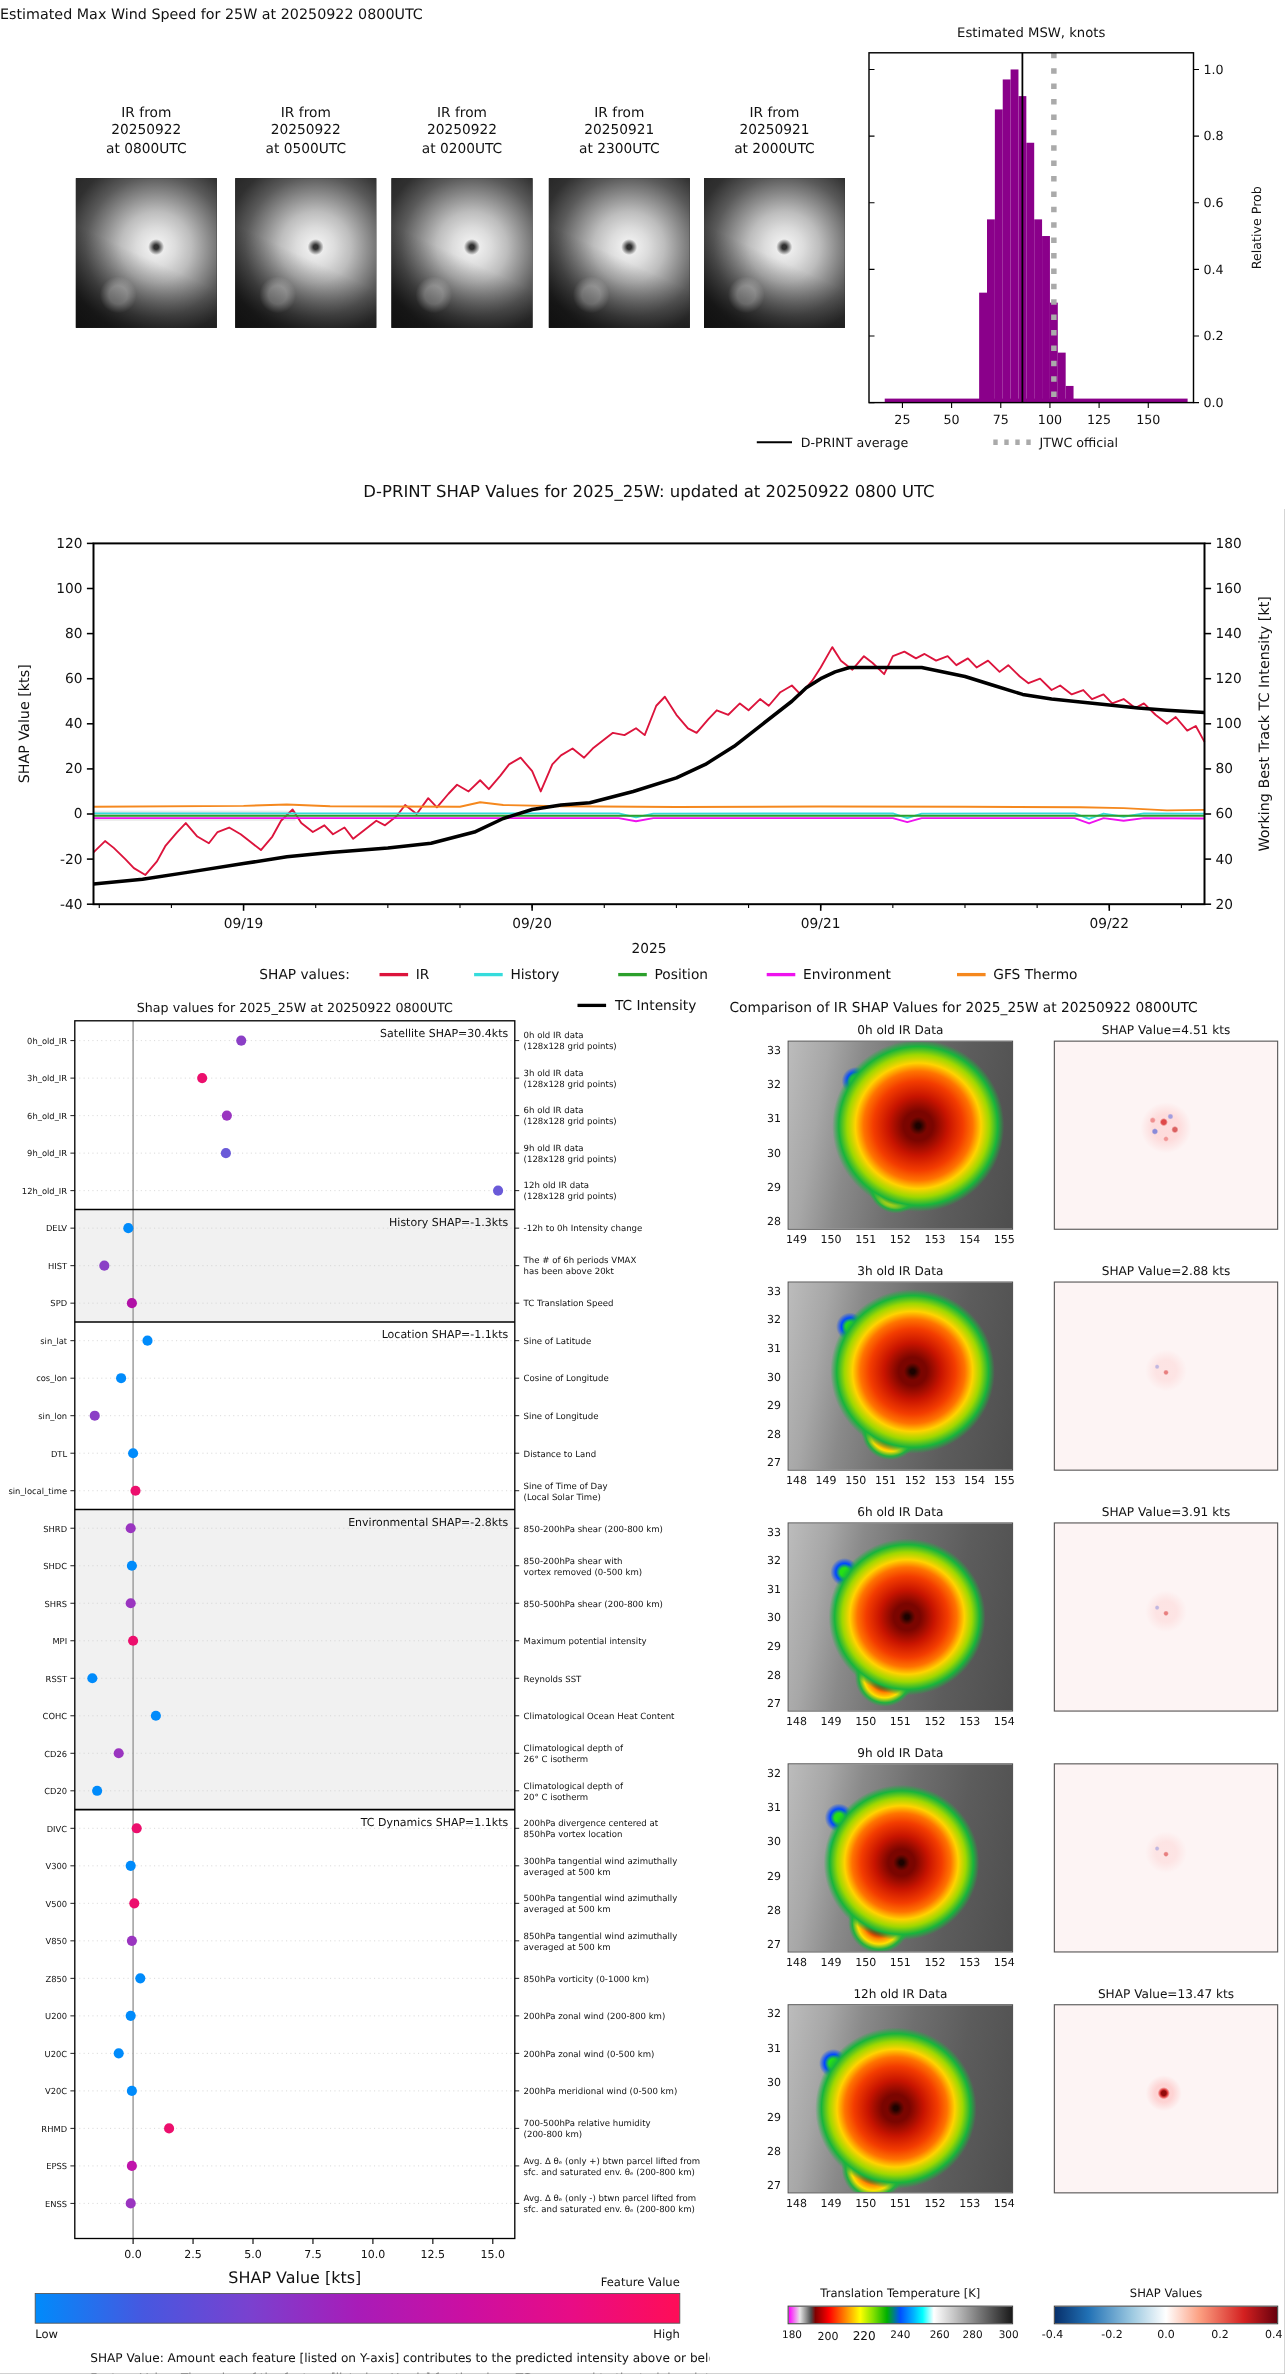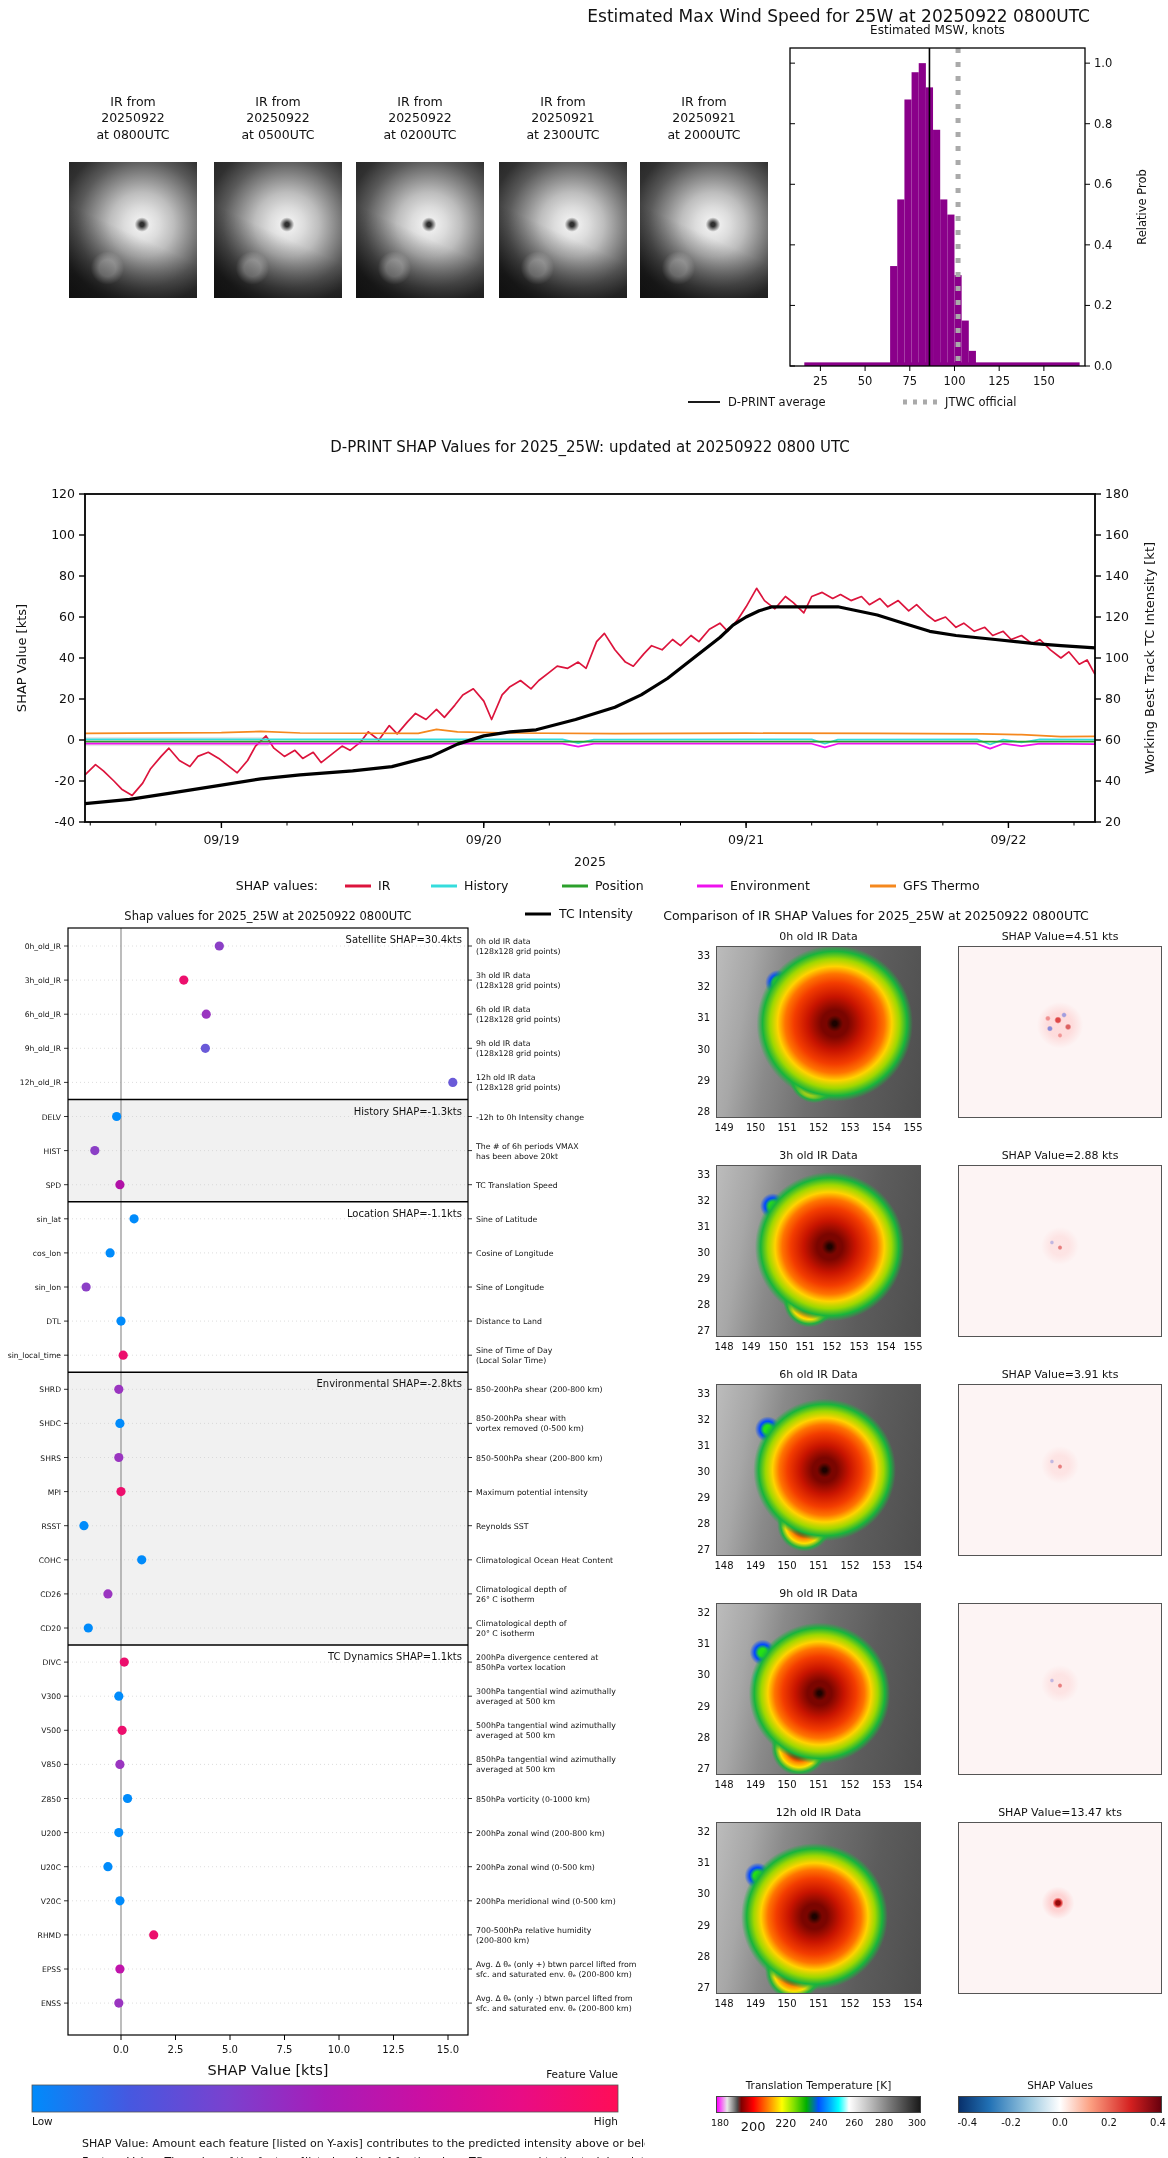--- a/index.html
+++ b/index.html
@@ -1,20 +1,20 @@
 <!DOCTYPE html>
 <html><head>
 <meta charset="utf-8">
 <style>
   html,body{margin:0;padding:0;background:#888;}
   .canvas{position:relative;width:1168px;height:2158px;background:#ffffff;
           font-family:"DejaVu Sans","Liberation Sans",sans-serif;color:#111;overflow:hidden;}
   .abs{position:absolute;}
   svg text{font-family:"DejaVu Sans","Liberation Sans",sans-serif;fill:#111;}
-  .page-title{top:6px;left:0;width:1090px;font-size:17px;text-align:right;color:#111;}
+  .page-title{top:6px;left:0;width:1090px;font-size:13px;text-align:left;color:#111;}
   .thumb-label{top:94px;width:128px;font-size:12.5px;line-height:1.3;text-align:center;}
   .thumb{top:162px;width:128px;height:136px;background:#222;}
   .thumb-inner{position:absolute;inset:0;
      background:
        radial-gradient(circle at 57% 46%, #303030 0 2%, #ececec 7%, #dcdcdc 17%, #bdbdbd 31%, #909090 45%, #5a5a5a 62%, #303030 80%, #232323 100%),
        #1d1d1d;}
   .thumb-swirl{position:absolute;inset:0;background:linear-gradient(205deg, rgba(0,0,0,0) 52%, rgba(0,0,0,.55) 88%),
        radial-gradient(circle at 30% 78%, rgba(255,255,255,.55) 0 6%, rgba(255,255,255,0) 12%);}
   .cmp-title{top:8px;left:0;width:584px;font-size:12.5px;text-align:center;}
   .panel-title{position:absolute;font-size:11px;text-align:center;white-space:nowrap;}
@@ -566,27 +566,27 @@
       <div class="ticklab" style="left: 125px; top: 1098px; width: 30px; text-align: center;">148</div>
       <div class="ticklab" style="left: 156.5px; top: 1098px; width: 30px; text-align: center;">149</div>
       <div class="ticklab" style="left: 188px; top: 1098px; width: 30px; text-align: center;">150</div>
       <div class="ticklab" style="left: 219.5px; top: 1098px; width: 30px; text-align: center;">151</div>
       <div class="ticklab" style="left: 251px; top: 1098px; width: 30px; text-align: center;">152</div>
       <div class="ticklab" style="left: 282.5px; top: 1098px; width: 30px; text-align: center;">153</div>
       <div class="ticklab" style="left: 314px; top: 1098px; width: 30px; text-align: center;">154</div>
       <div class="cbar-title" style="left: 132px; top: 1179px; width: 205px;">Translation Temperature [K]</div>
       <div class="cbar" style="left: 132px; top: 1196px; width: 205px; height: 17px; background: linear-gradient(90deg, rgb(255, 0, 255) 0%, rgb(230, 230, 230) 5%, rgb(140, 140, 140) 8%, rgb(77, 77, 77) 10%, rgb(128, 0, 0) 12%, rgb(255, 0, 0) 18%, rgb(255, 127, 0) 25%, rgb(255, 255, 0) 32%, rgb(128, 224, 0) 38%, rgb(0, 176, 0) 44%, rgb(0, 80, 255) 50%, rgb(0, 180, 255) 56%, rgb(0, 255, 255) 60%, rgb(255, 255, 255) 65%, rgb(191, 191, 191) 75%, rgb(122, 122, 122) 85%, rgb(26, 26, 26) 100%);"></div>
       <div class="ticklab" style="left: 124px; top: 1217px; width: 24px; text-align: center; font-size: 9.5px;">180</div>
-      <div class="ticklab" style="left: 156.833px; top: 1219px; width: 24px; text-align: center; font-size: 13px;">200</div>
+      <div class="ticklab" style="left: 156.833px; top: 1219px; width: 24px; text-align: center; font-size: 10px;">200</div>
       <div class="ticklab" style="left: 189.667px; top: 1217px; width: 24px; text-align: center; font-size: 11px;">220</div>
       <div class="ticklab" style="left: 222.5px; top: 1217px; width: 24px; text-align: center; font-size: 9.5px;">240</div>
       <div class="ticklab" style="left: 255.333px; top: 1217px; width: 24px; text-align: right; font-size: 9.5px;">260</div>
       <div class="ticklab" style="left: 288.167px; top: 1217px; width: 24px; text-align: center; font-size: 9.5px;">280</div>
       <div class="ticklab" style="left: 321px; top: 1217px; width: 24px; text-align: center; font-size: 9.5px;">300</div>
       <div class="cbar-title" style="left: 374px; top: 1179px; width: 204px;">SHAP Values</div>
       <div class="cbar" style="left: 374px; top: 1196px; width: 204px; height: 17px; background: linear-gradient(90deg, rgb(8, 48, 107) 0%, rgb(33, 113, 181) 15%, rgb(158, 202, 225) 35%, rgb(255, 255, 255) 50%, rgb(252, 160, 130) 65%, rgb(212, 32, 32) 85%, rgb(103, 0, 13) 100%);"></div>
-      <div class="ticklab" style="left: 363px; top: 1217px; width: 30px; text-align: right;">-0.4</div>
+      <div class="ticklab" style="left: 363px; top: 1217px; width: 30px; text-align: left;">-0.4</div>
       <div class="ticklab" style="left: 412px; top: 1217px; width: 30px; text-align: center;">-0.2</div>
       <div class="ticklab" style="left: 461px; top: 1217px; width: 30px; text-align: center;">0.0</div>
       <div class="ticklab" style="left: 510px; top: 1217px; width: 30px; text-align: center;">0.2</div>
       <div class="ticklab" style="left: 559px; top: 1217px; width: 30px; text-align: center;">0.4</div>
     </div>
 </div>
 
 </body></html>

